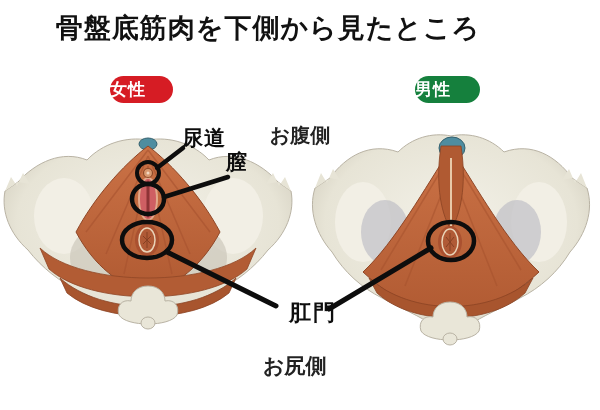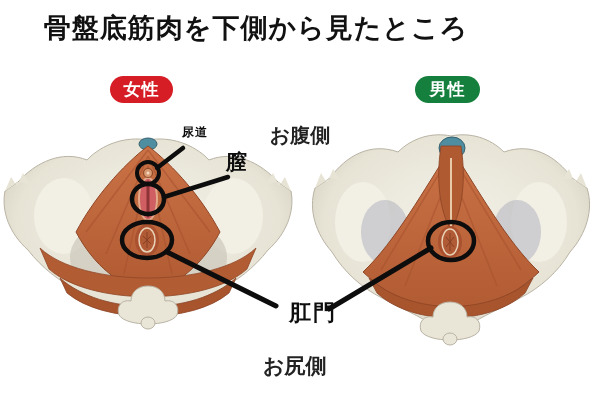--- a/index.html
+++ b/index.html
@@ -1,41 +1,41 @@
 <!DOCTYPE html>
 <html><head>
 <meta charset="utf-8">
 <style>
   html,body{margin:0;padding:0;background:#fff;}
   .canvas{
     position:relative;width:600px;height:410px;background:#ffffff;overflow:hidden;
     font-family:"Liberation Sans","DejaVu Sans",sans-serif;
   }
   .title{
-    position:absolute;top:10px;left:0;width:512px;text-align:center;
+    position:absolute;top:10px;left:12px;width:512px;text-align:center;
     font-family:"Liberation Serif","DejaVu Serif",serif;
     font-weight:bold;font-size:27px;color:#111;letter-spacing:1px;
   }
   .badge{
     position:absolute;height:27px;border-radius:14px;color:#fff;
-    font-weight:bold;font-size:17px;line-height:27px;text-align:center;
+    font-weight:bold;font-size:17px;line-height:27px;
     letter-spacing:1px;
   }
   .badge-female{left:110px;top:76px;width:63px;background:#d61c24;}
   .badge-male{left:415px;top:76px;width:65px;background:#15803d;}
   .side-label{
     position:absolute;font-weight:bold;color:#222;white-space:nowrap;
   }
   .abdomen{left:252px;top:100px;width:96px;text-align:center;font-size:20px;margin-top:22px;}
   .buttocks{left:263px;top:352px;font-size:21px;}
   .anno-label{
     position:absolute;font-family:"Liberation Serif","DejaVu Serif",serif;
     font-weight:600;color:#0d0d0d;white-space:nowrap;
   }
-  .urethra{left:182px;top:124px;font-size:12px;letter-spacing:1px;}
+  .urethra{left:182px;top:124px;font-size:21px;letter-spacing:1px;}
   .vagina{left:226px;top:148px;font-size:21px;}
   .anus{left:289px;top:298px;font-size:22px;letter-spacing:2px;}
   .credit{
     position:absolute;right:3px;top:388px;font-size:13px;color:#333;
     white-space:nowrap;letter-spacing:0px;
   }
   .fig{position:absolute;}
   .fig-female{left:2px;top:136px;}
   .fig-male{left:303px;top:130px;}
   .overlay{position:absolute;left:0;top:0;}

